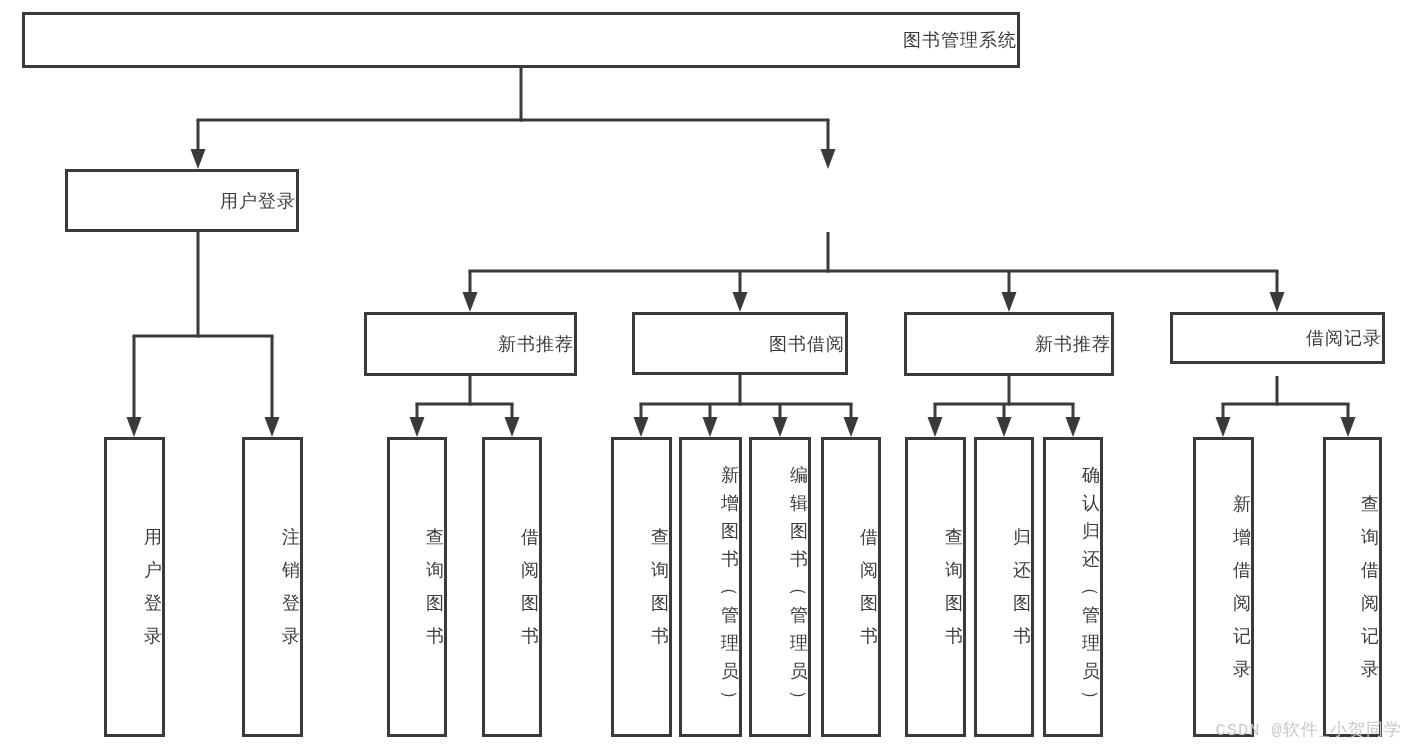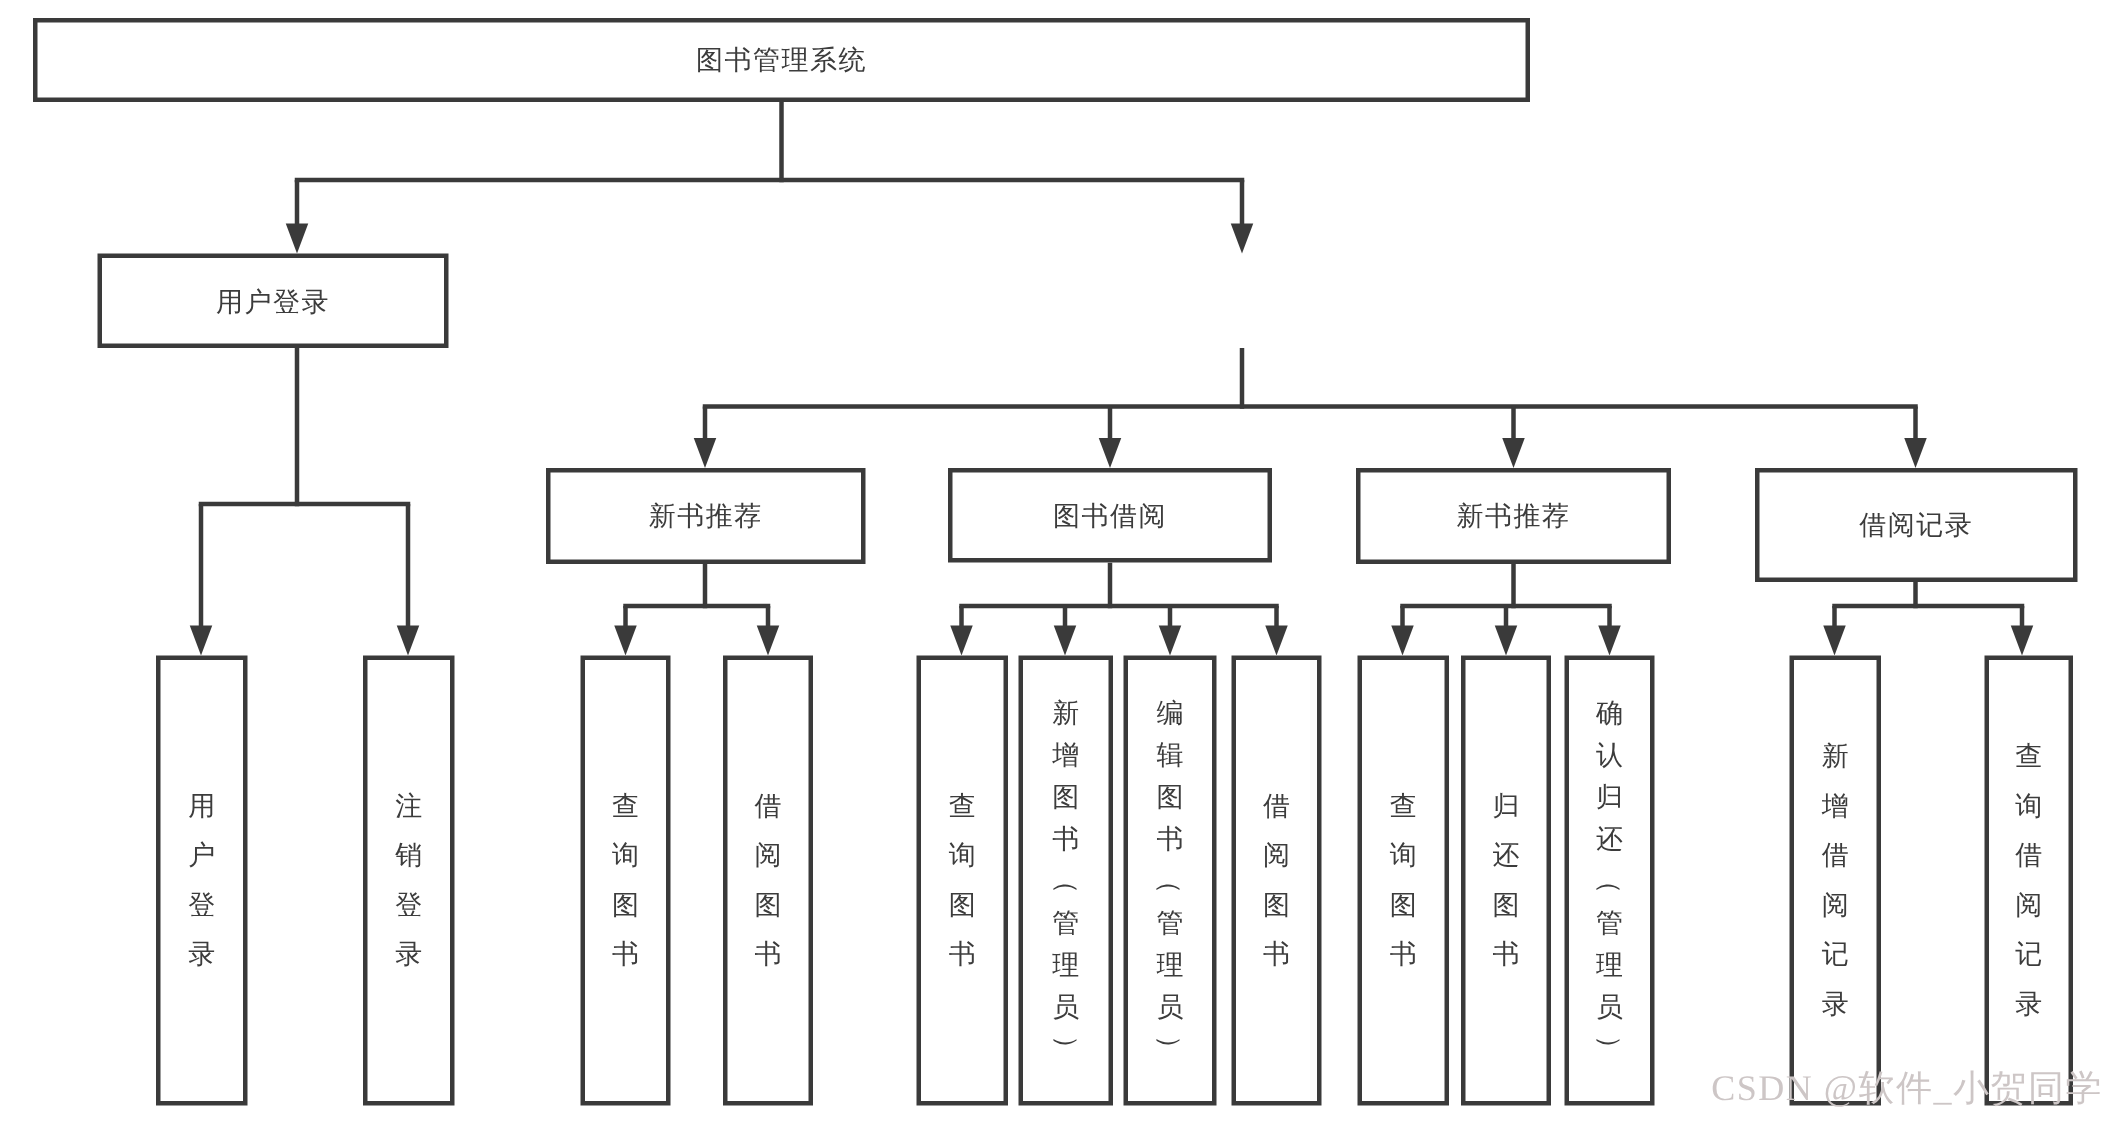--- a/index.html
+++ b/index.html
@@ -12,32 +12,32 @@
   .canvas{
     position:relative;width:1405px;height:747px;background:var(--bg);
     font-family:"Liberation Sans","DejaVu Sans",sans-serif;
     color:var(--text);overflow:hidden;
   }
   svg.connectors{position:absolute;left:0;top:0;z-index:1;}
   svg.connectors line{stroke:var(--line);stroke-width:3;}
   svg.connectors polygon{fill:var(--line);stroke:none;}
   .node{
     position:absolute;box-sizing:border-box;border:3px solid var(--line);
-    background:var(--bg);display:flex;align-items:center;justify-content:center;
+    background:var(--bg);display:flex;align-items:center;justify-content:flex-end;
     font-size:18px;letter-spacing:1px;z-index:2;
   }
   .leaf{top:437px;height:300px;letter-spacing:0;}
   .vtext{display:block;text-align:center;}
   .vchar{display:block;line-height:33px;font-size:18px;text-align:center;}
   .dense .vchar{line-height:28px;}
   .vchar.rot{transform:rotate(90deg);}
   .watermark{
     position:absolute;right:3px;bottom:6px;z-index:5;
-    font-size:24px;letter-spacing:1px;color:var(--wm);
-    font-family:Liberation Serif, serif;
+    font-size:17px;letter-spacing:1px;color:var(--wm);
+    font-family:Liberation Mono, monospace;
   }
 </style>
 </head>
 <body>
 
 <div class="canvas">
 
   <svg class="connectors" width="1405" height="747">
     <g>
       <line x1="521" y1="68" x2="521" y2="121.5"></line>
@@ -117,21 +117,21 @@
 
   <div class="node" style="left:364px;top:312px;width:213px;height:64px;">
     <span>新书推荐</span>
   </div>
   <div class="node" style="left:632px;top:312px;width:216px;height:63px;">
     <span>图书借阅</span>
   </div>
   <div class="node" style="left:904px;top:312px;width:210px;height:64px;">
     <span>新书推荐</span>
   </div>
-  <div class="node" style="left:1170px;top:312px;width:215px;height:76px;">
+  <div class="node" style="left:1170px;top:312px;width:215px;height:52px;">
     <span>借阅记录</span>
   </div>
 
   <div class="node leaf" style="left:104px;width:61px;">
     <div class="vtext">
         <span class="vchar">用</span>
         <span class="vchar">户</span>
         <span class="vchar">登</span>
         <span class="vchar">录</span>
       </div>

